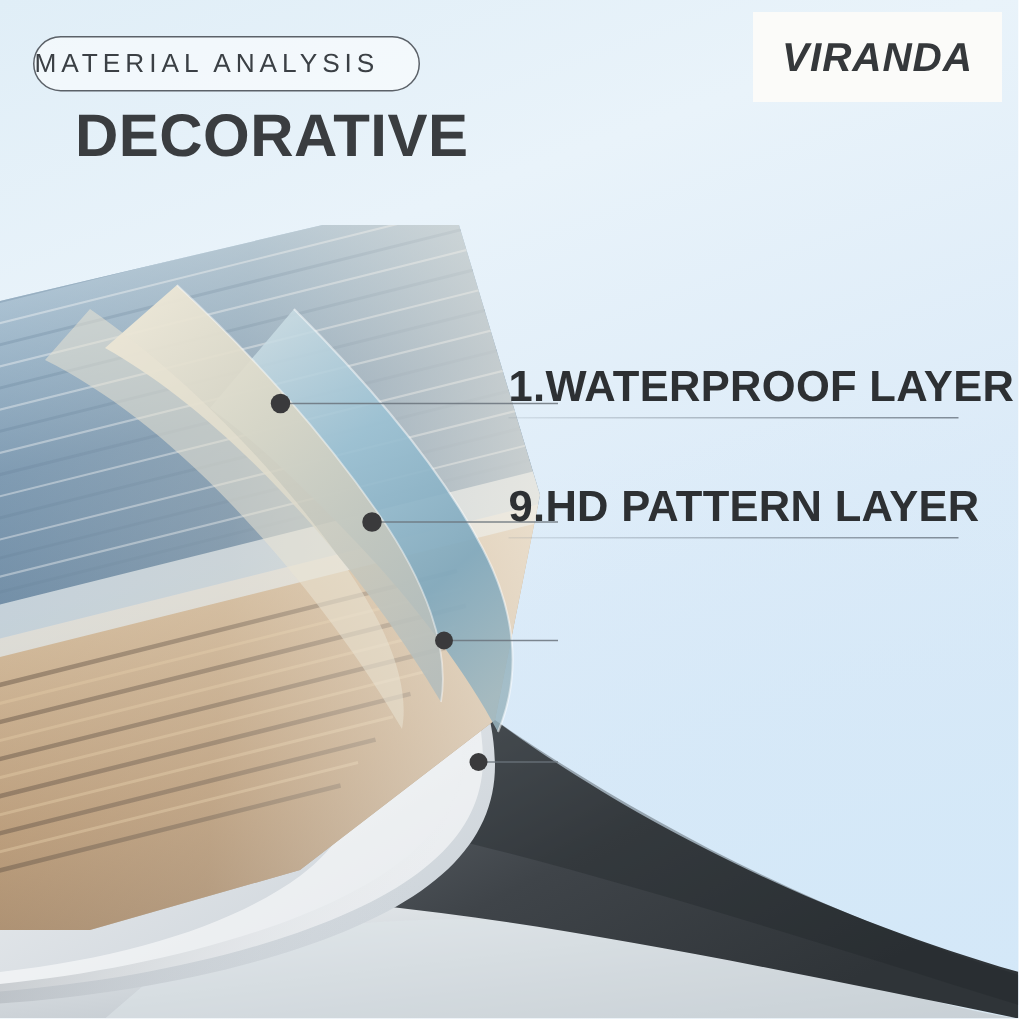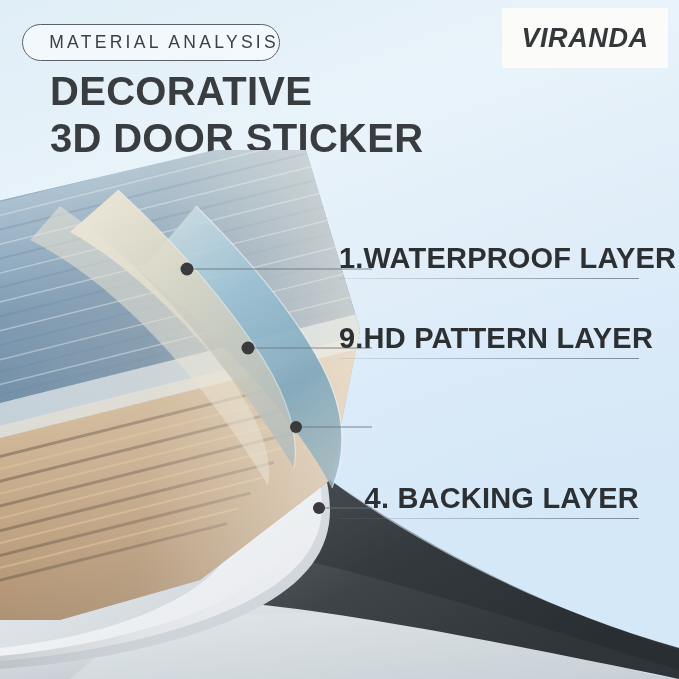--- a/index.html
+++ b/index.html
@@ -24,21 +24,21 @@
     left: 22px;
     top: 24px;
     width: 258px;
     height: 37px;
     border: 1.6px solid #5b6168;
     border-radius: 19px;
     background: rgba(255,255,255,0.55);
     box-sizing: border-box;
     display: flex;
     align-items: center;
-    justify-content: flex-end;
+    justify-content: flex-start;
   }
   .pill-text {
     font-size: 17.5px;
     letter-spacing: 3.3px;
     color: #3b4045;
     font-weight: 400;
     white-space: nowrap;
   }
   .headline {
     position: absolute;
@@ -117,21 +117,20 @@
 <body>
 
 <div id="poster">
 
   <div class="pill">
     <span class="pill-text">MATERIAL ANALYSIS</span>
   </div>
 
   <div class="headline">
     <div class="headline-line">DECORATIVE</div>
-    <div class="headline-line">3D DOOR STICKER</div>
   </div>
 
   <div class="logo-box">
     <span class="logo-text">VIRANDA</span>
   </div>
 
   <div class="art">
     <svg viewBox="0 0 679 529" xmlns="http://www.w3.org/2000/svg">
       <defs>
 
@@ -304,18 +303,14 @@
   </svg>
 
   <div class="callout c1">
     <div class="callout-text">1.WATERPROOF LAYER</div>
     <div class="callout-rule"></div>
   </div>
   <div class="callout c2">
     <div class="callout-text">9.HD PATTERN LAYER</div>
     <div class="callout-rule"></div>
   </div>
-  <div class="callout c4">
-    <div class="callout-text">4. BACKING LAYER</div>
-    <div class="callout-rule"></div>
-  </div>
 
 </div>
 
 </body></html>

